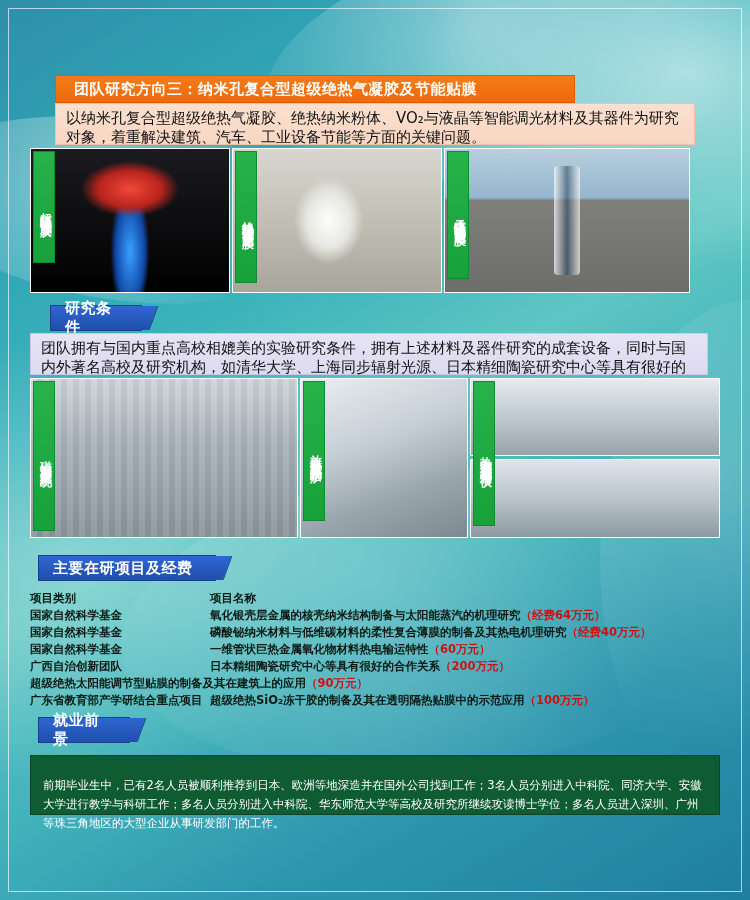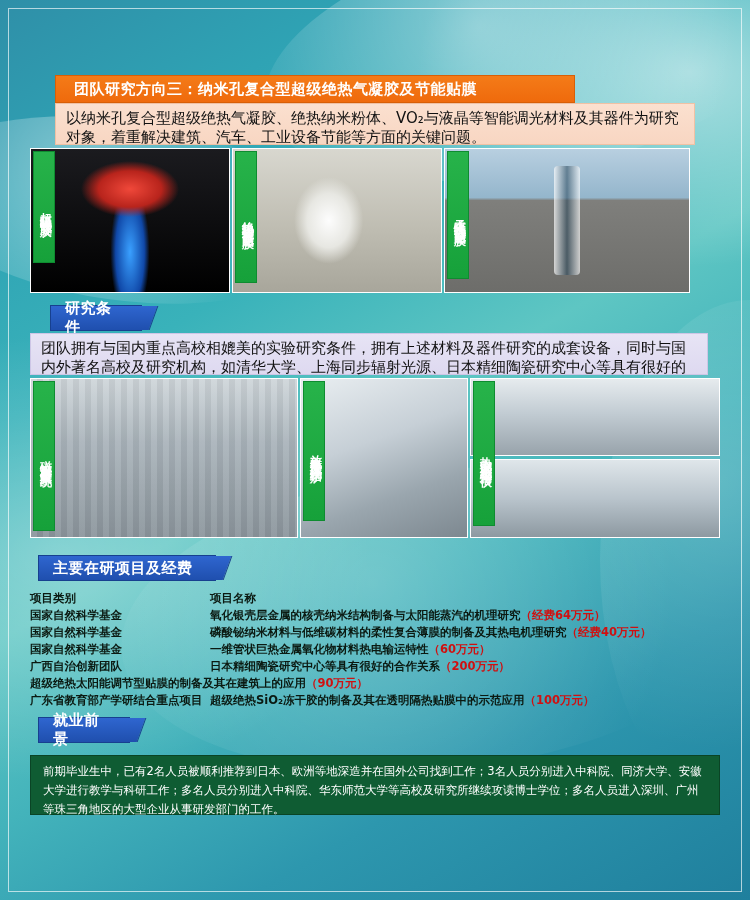--- a/index.html
+++ b/index.html
@@ -131,21 +131,21 @@
   .thead .c1,.thead .c2{font-weight:bold;}
   .money{color:#d01010;}
 
   
   .footer-green{
     position:absolute;left:30px;top:755px;width:690px;height:60px;
     background:#0f5c33;
     border:1px solid #0a4425;
     color:#ffffff;
     font-size:11.5px;line-height:19px;
-    padding:6px 12px;box-sizing:border-box;
+    padding:20px 12px;box-sizing:border-box;
   }
 </style>
 </head>
 <body>
 
 <div class="page">
   <div class="bg-swirl s1"></div>
   <div class="bg-swirl s2"></div>
   <div class="bg-swirl s3"></div>
   <div class="bg-swirl s4"></div>

